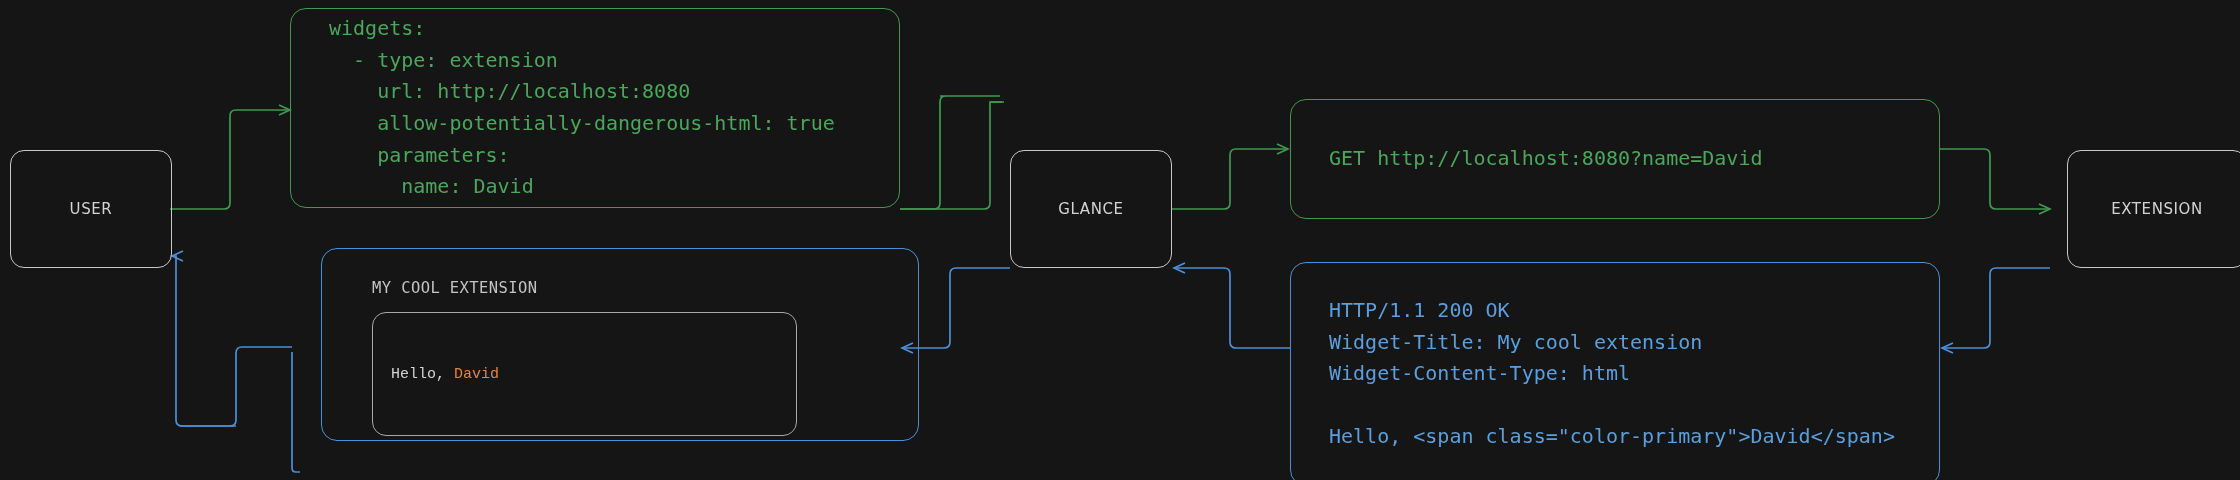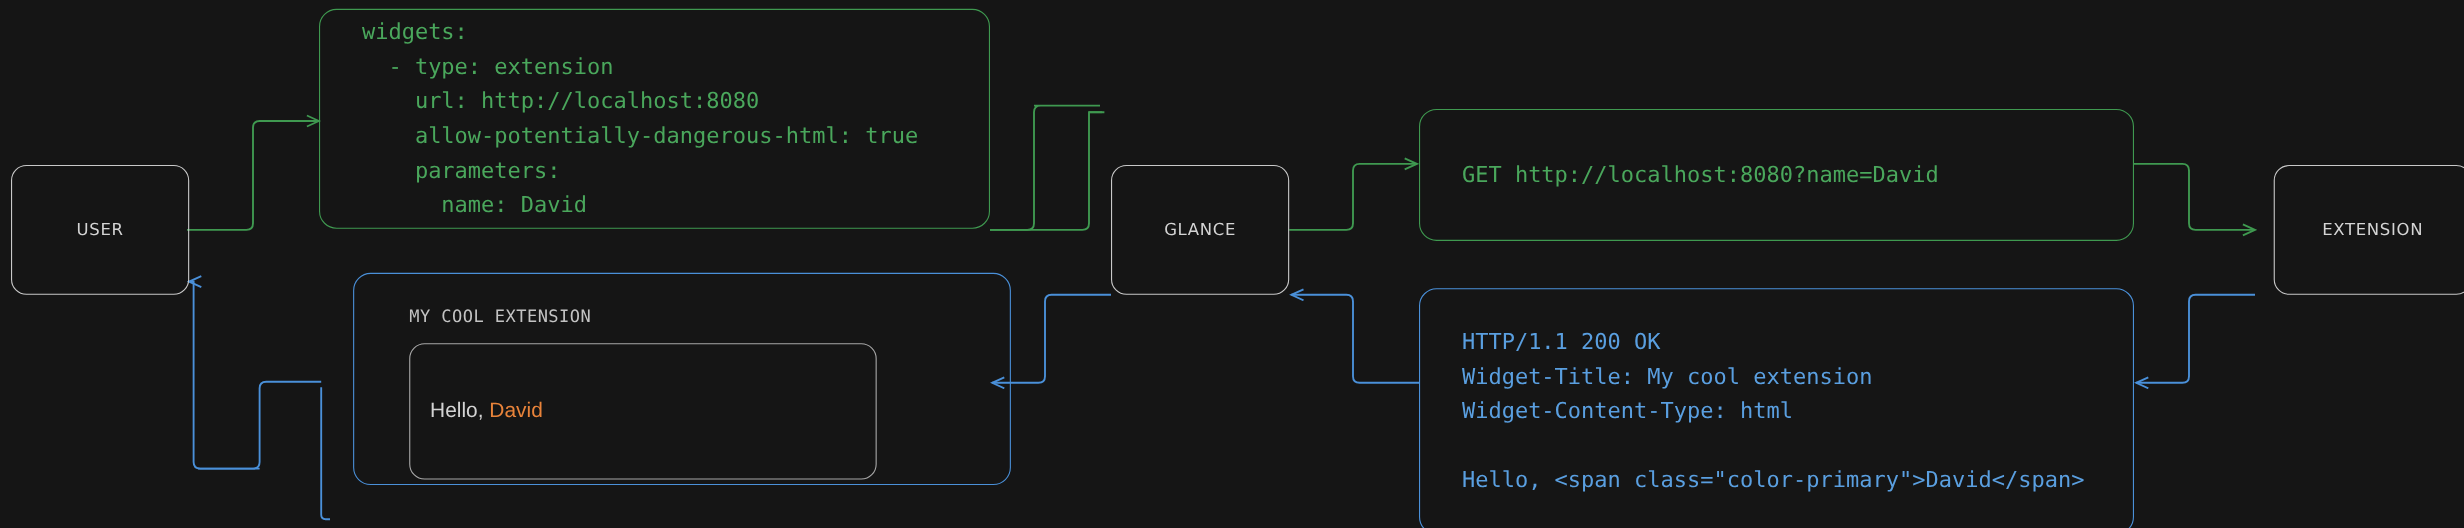--- a/index.html
+++ b/index.html
@@ -78,22 +78,22 @@
     height: 124px;
     box-sizing: border-box;
     border: 1.6px solid #a8a8a8;
     border-radius: 14px;
     display: flex;
     align-items: center;
     padding-left: 18px;
   }
   .widget-greeting {
     color: #d3d3d3;
-    font-family: Liberation Sans, sans-serif;
-    font-size: 19px;
+    font-family: Liberation Mono, monospace;
+    font-size: 15px;
   }
   .widget-greeting .accent { color: #e8833a; }
   svg.wires {
     position: absolute;
     left: 0; top: 0;
     width: 2240px;
     height: 480px;
     pointer-events: none;
   }
   svg.wires path, svg.wires polyline { fill: none; stroke-width: 1.7; }

